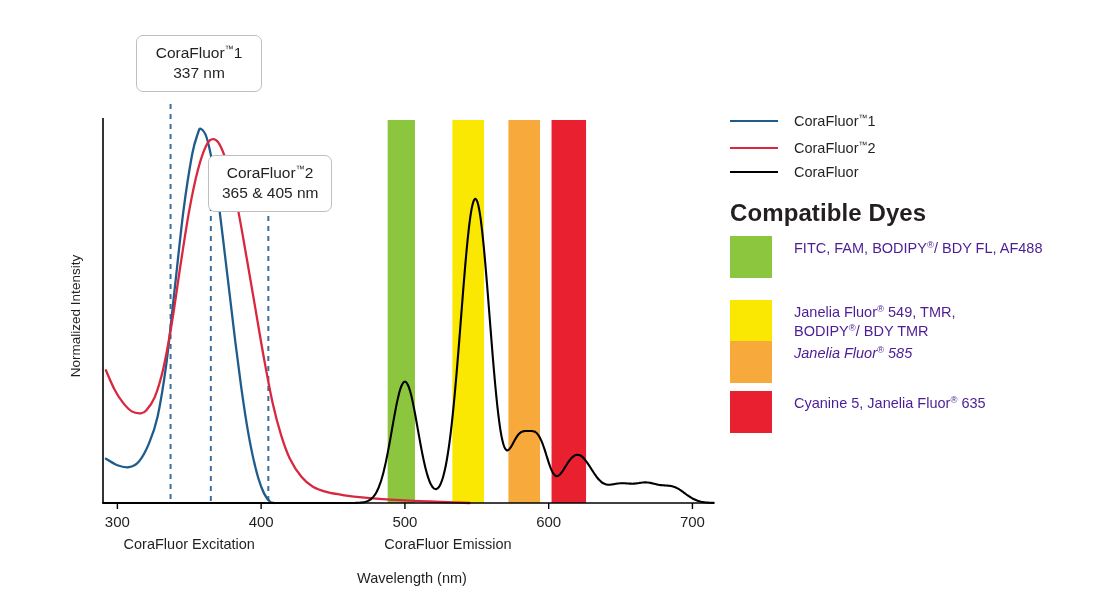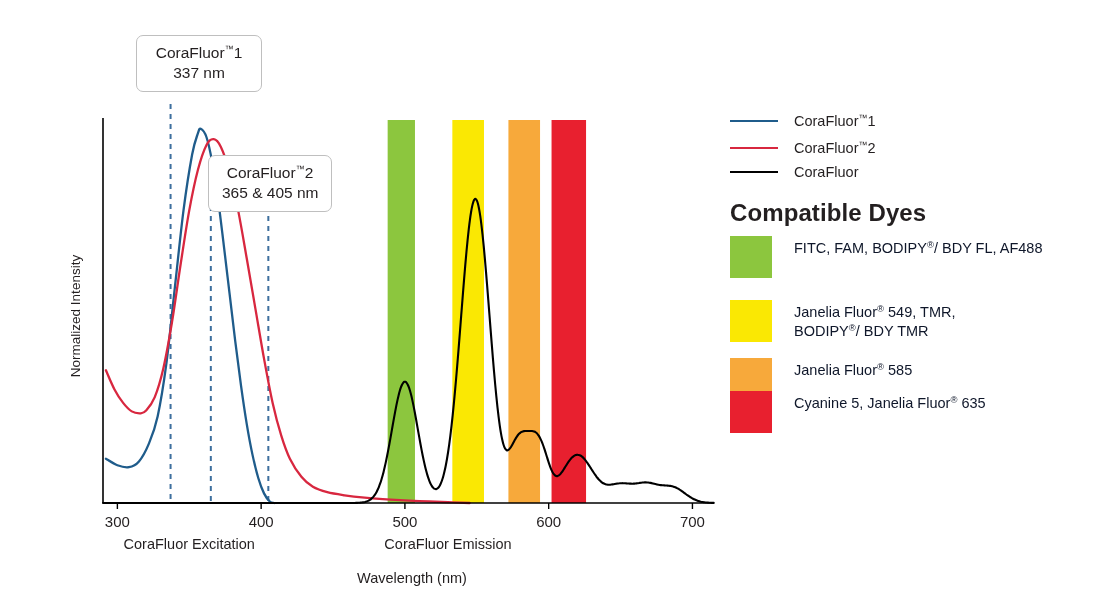--- a/index.html
+++ b/index.html
@@ -48,21 +48,21 @@
   #legend{position:absolute;left:728px;top:0;width:382px;height:612px;}
   .leg-line-row{position:absolute;display:flex;align-items:center;}
   .leg-swatch-line{width:48px;height:0;border-top-width:2.6px;border-top-style:solid;margin-right:16px;}
   .leg-line-label{font-size:14.5px;color:#231f20;white-space:nowrap;}
   .leg-line-label .sup{font-size:9px;vertical-align:5px;}
 
   #dyes-title{position:absolute;left:730px;top:199px;font-size:24px;font-weight:bold;color:#231f20;letter-spacing:.1px;}
 
   .dye-row{position:absolute;left:730px;display:flex;align-items:flex-start;}
   .dye-swatch{width:42px;height:42px;flex:0 0 42px;}
-  .dye-text{margin-left:22px;font-size:14.5px;line-height:1.32;color:#0f172a;padding-top:3px;white-space:pre-line;}
+  .dye-text{margin-left:22px;font-size:14.5px;line-height:1.32;color:#4c1d95;padding-top:3px;white-space:pre-line;}
   .dye-text .reg{font-size:9.5px;vertical-align:5px;}
 </style>
 </head>
 <body>
 
 <div id="root">
 
   <div id="plot-wrap">
     <svg id="plot-svg" width="730" height="612">
         <rect x="387.6541176470588" y="120" width="27.315294117647113" height="383" fill="#8CC63E"></rect>
@@ -125,21 +125,21 @@
   <div id="dyes-title">Compatible Dyes</div>
 
   <div class="dye-row" id="dye-row-0" style="top:236px;">
     <span class="dye-swatch" style="background: rgb(140, 198, 62);"></span>
     <span class="dye-text">FITC, FAM, BODIPY<span class="reg">®</span>/ BDY FL, AF488</span>
   </div>
   <div class="dye-row" id="dye-row-1" style="top:300px;">
     <span class="dye-swatch" style="background: rgb(250, 232, 3);"></span>
     <span class="dye-text">Janelia Fluor<span class="reg">®</span> 549, TMR,<br>BODIPY<span class="reg">®</span>/ BDY TMR</span>
   </div>
-  <div class="dye-row" id="dye-row-2" style="top:358px;">
+  <div class="dye-row" id="dye-row-2" style="top:341px;font-style:italic;">
     <span class="dye-swatch" style="background: rgb(247, 169, 59);"></span>
     <span class="dye-text">Janelia Fluor<span class="reg">®</span> 585</span>
   </div>
   <div class="dye-row" id="dye-row-3" style="top:391px;justify-content:flex-end;">
     <span class="dye-swatch" style="background: rgb(232, 32, 47);"></span>
     <span class="dye-text">Cyanine 5, Janelia Fluor<span class="reg">®</span> 635</span>
   </div>
 
 </div>
 

